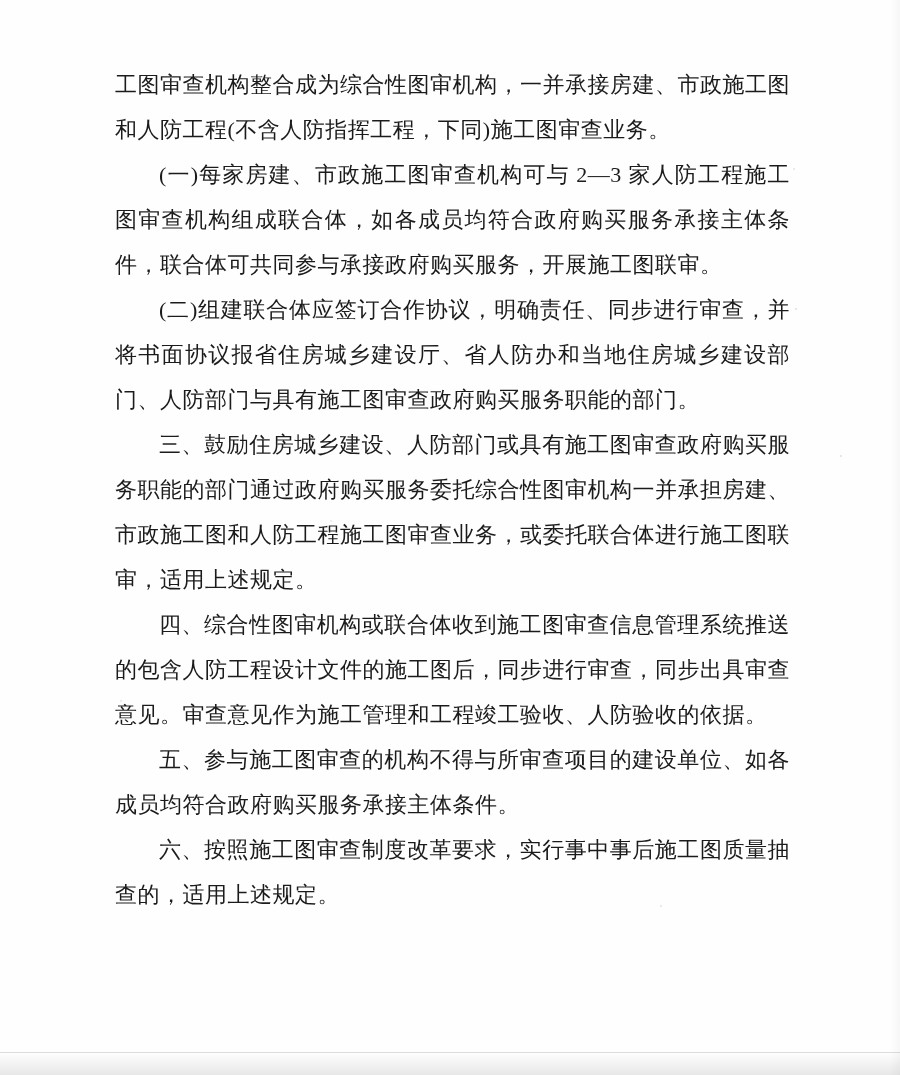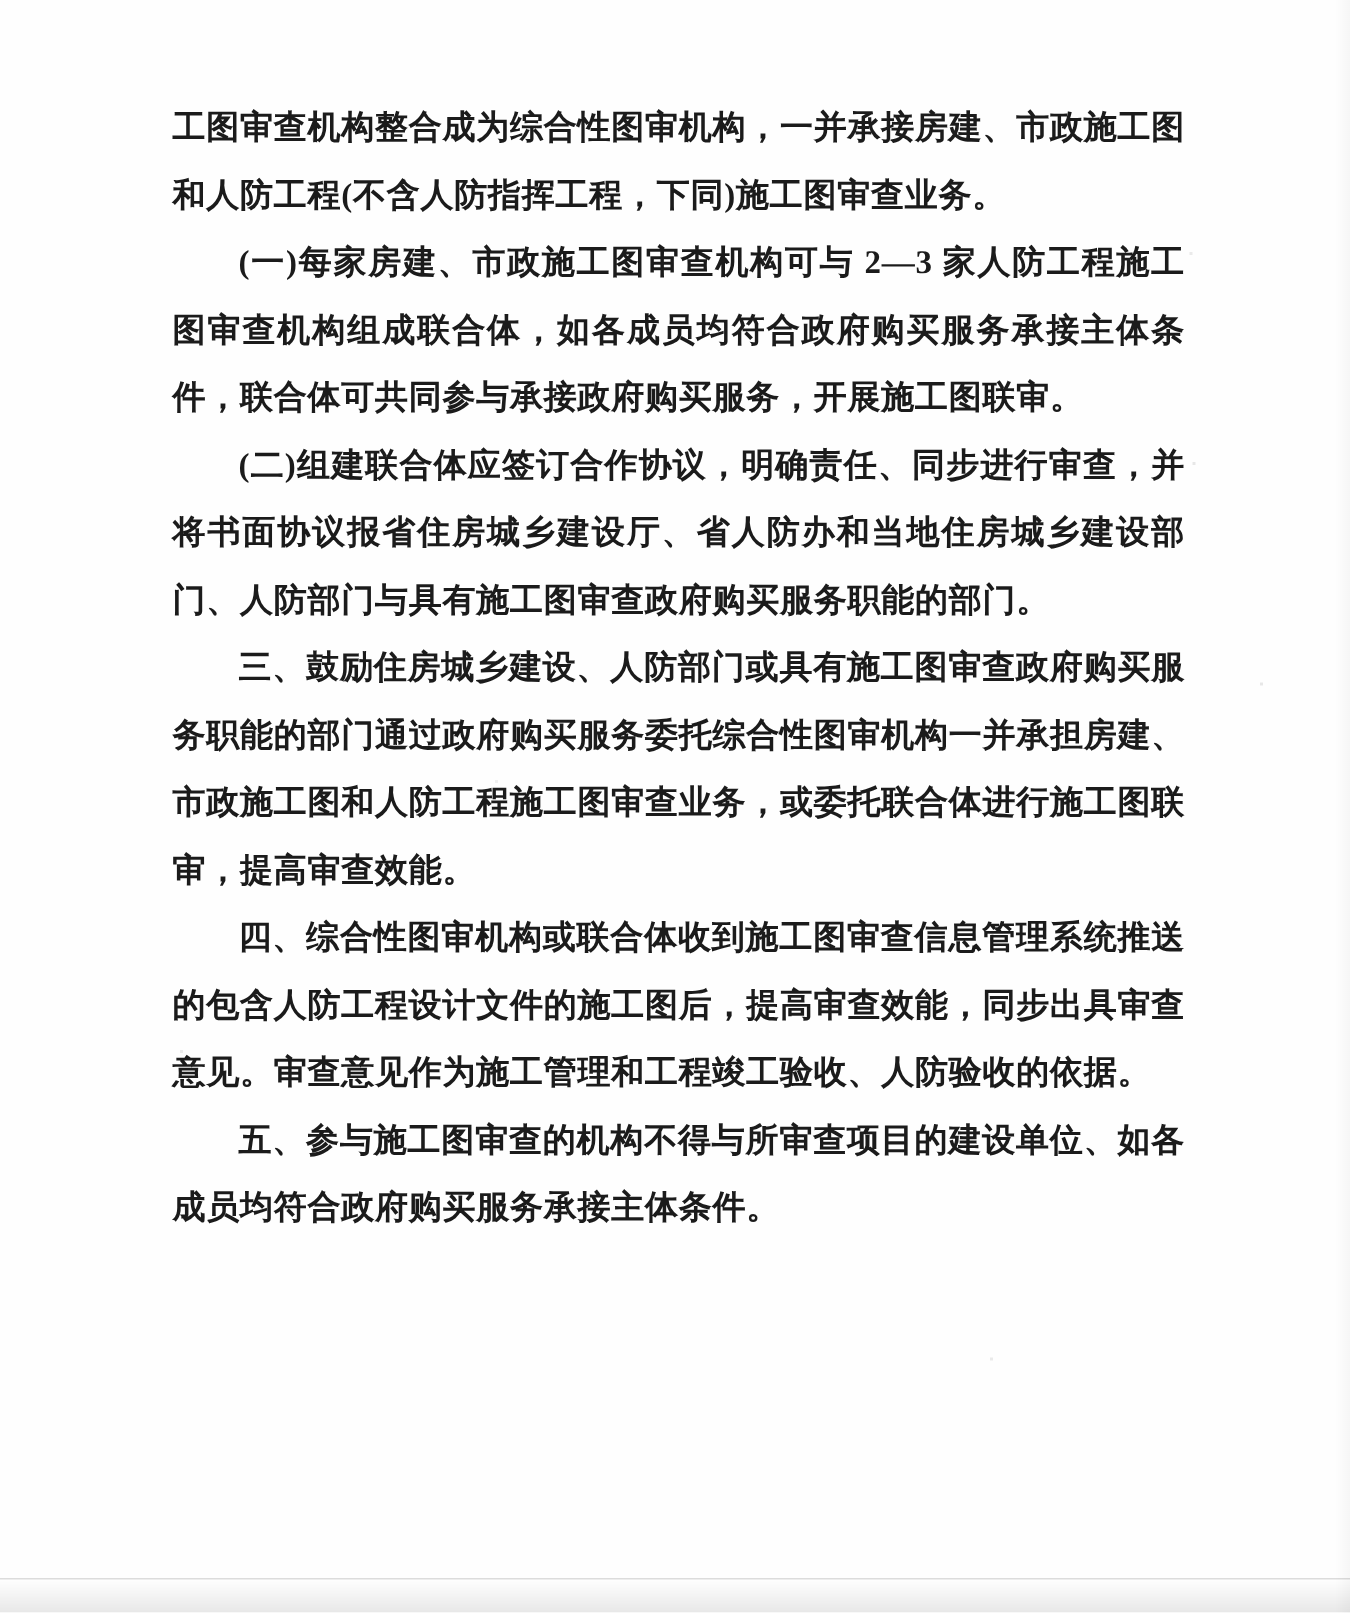--- a/index.html
+++ b/index.html
@@ -36,21 +36,21 @@
   }
   .doc-body {
     position: absolute;
     left: 115px;
     top: 62px;
     width: 675px;
   }
   .para {
     margin: 0;
     font-family: "Liberation Serif", "DejaVu Serif", serif;
-    font-weight: bold;
+    font-weight: normal;
     font-size: 22px;
     line-height: 45px;
     letter-spacing: 0.5px;
     color: var(--ink, #1b1b1b);
     text-align: justify;
     text-align-last: left;
     text-justify: inter-character;
     word-break: normal;
   }
   .para.indent {
@@ -84,19 +84,20 @@
 </style>
 </head>
 <body>
 
 <div class="page">
   <div class="speckles"></div>
   <div class="doc-body">
       <p class="para">工图审查机构整合成为综合性图审机构，一并承接房建、市政施工图和人防工程(不含人防指挥工程，下同)施工图审查业务。</p>
       <p class="para indent">(一)每家房建、市政施工图审查机构可与 2—3 家人防工程施工图审查机构组成联合体，如各成员均符合政府购买服务承接主体条件，联合体可共同参与承接政府购买服务，开展施工图联审。</p>
       <p class="para indent">(二)组建联合体应签订合作协议，明确责任、同步进行审查，并将书面协议报省住房城乡建设厅、省人防办和当地住房城乡建设部门、人防部门与具有施工图审查政府购买服务职能的部门。</p>
-      <p class="para indent">三、鼓励住房城乡建设、人防部门或具有施工图审查政府购买服务职能的部门通过政府购买服务委托综合性图审机构一并承担房建、市政施工图和人防工程施工图审查业务，或委托联合体进行施工图联审，提高审查效能。</p>
-      <p class="para indent">四、综合性图审机构或联合体收到施工图审查信息管理系统推送的包含人防工程设计文件的施工图后，提高审查效能，同步出具审查意见。审查意见作为施工管理和工程竣工验收、人防验收的依据。</p>
+      <p class="para indent">三、鼓励住房城乡建设、人防部门或具有施工图审查政府购买服务职能的部门通过政府购买服务委托综合性图审机构一并承担房建、市政施工图和人防工程施工图审查业务，或委托联合体进行施工图联审，适用上述规定。</p>
+      <p class="para indent">四、综合性图审机构或联合体收到施工图审查信息管理系统推送的包含人防工程设计文件的施工图后，同步进行审查，同步出具审查意见。审查意见作为施工管理和工程竣工验收、人防验收的依据。</p>
       <p class="para indent">五、参与施工图审查的机构不得与所审查项目的建设单位、如各成员均符合政府购买服务承接主体条件。</p>
+      <p class="para indent">六、按照施工图审查制度改革要求，实行事中事后施工图质量抽查的，适用上述规定。</p>
     </div>
   <div class="scan-shade-right"></div>
   <div class="scan-shade-bottom"></div>
 </div>
 
 </body></html>

